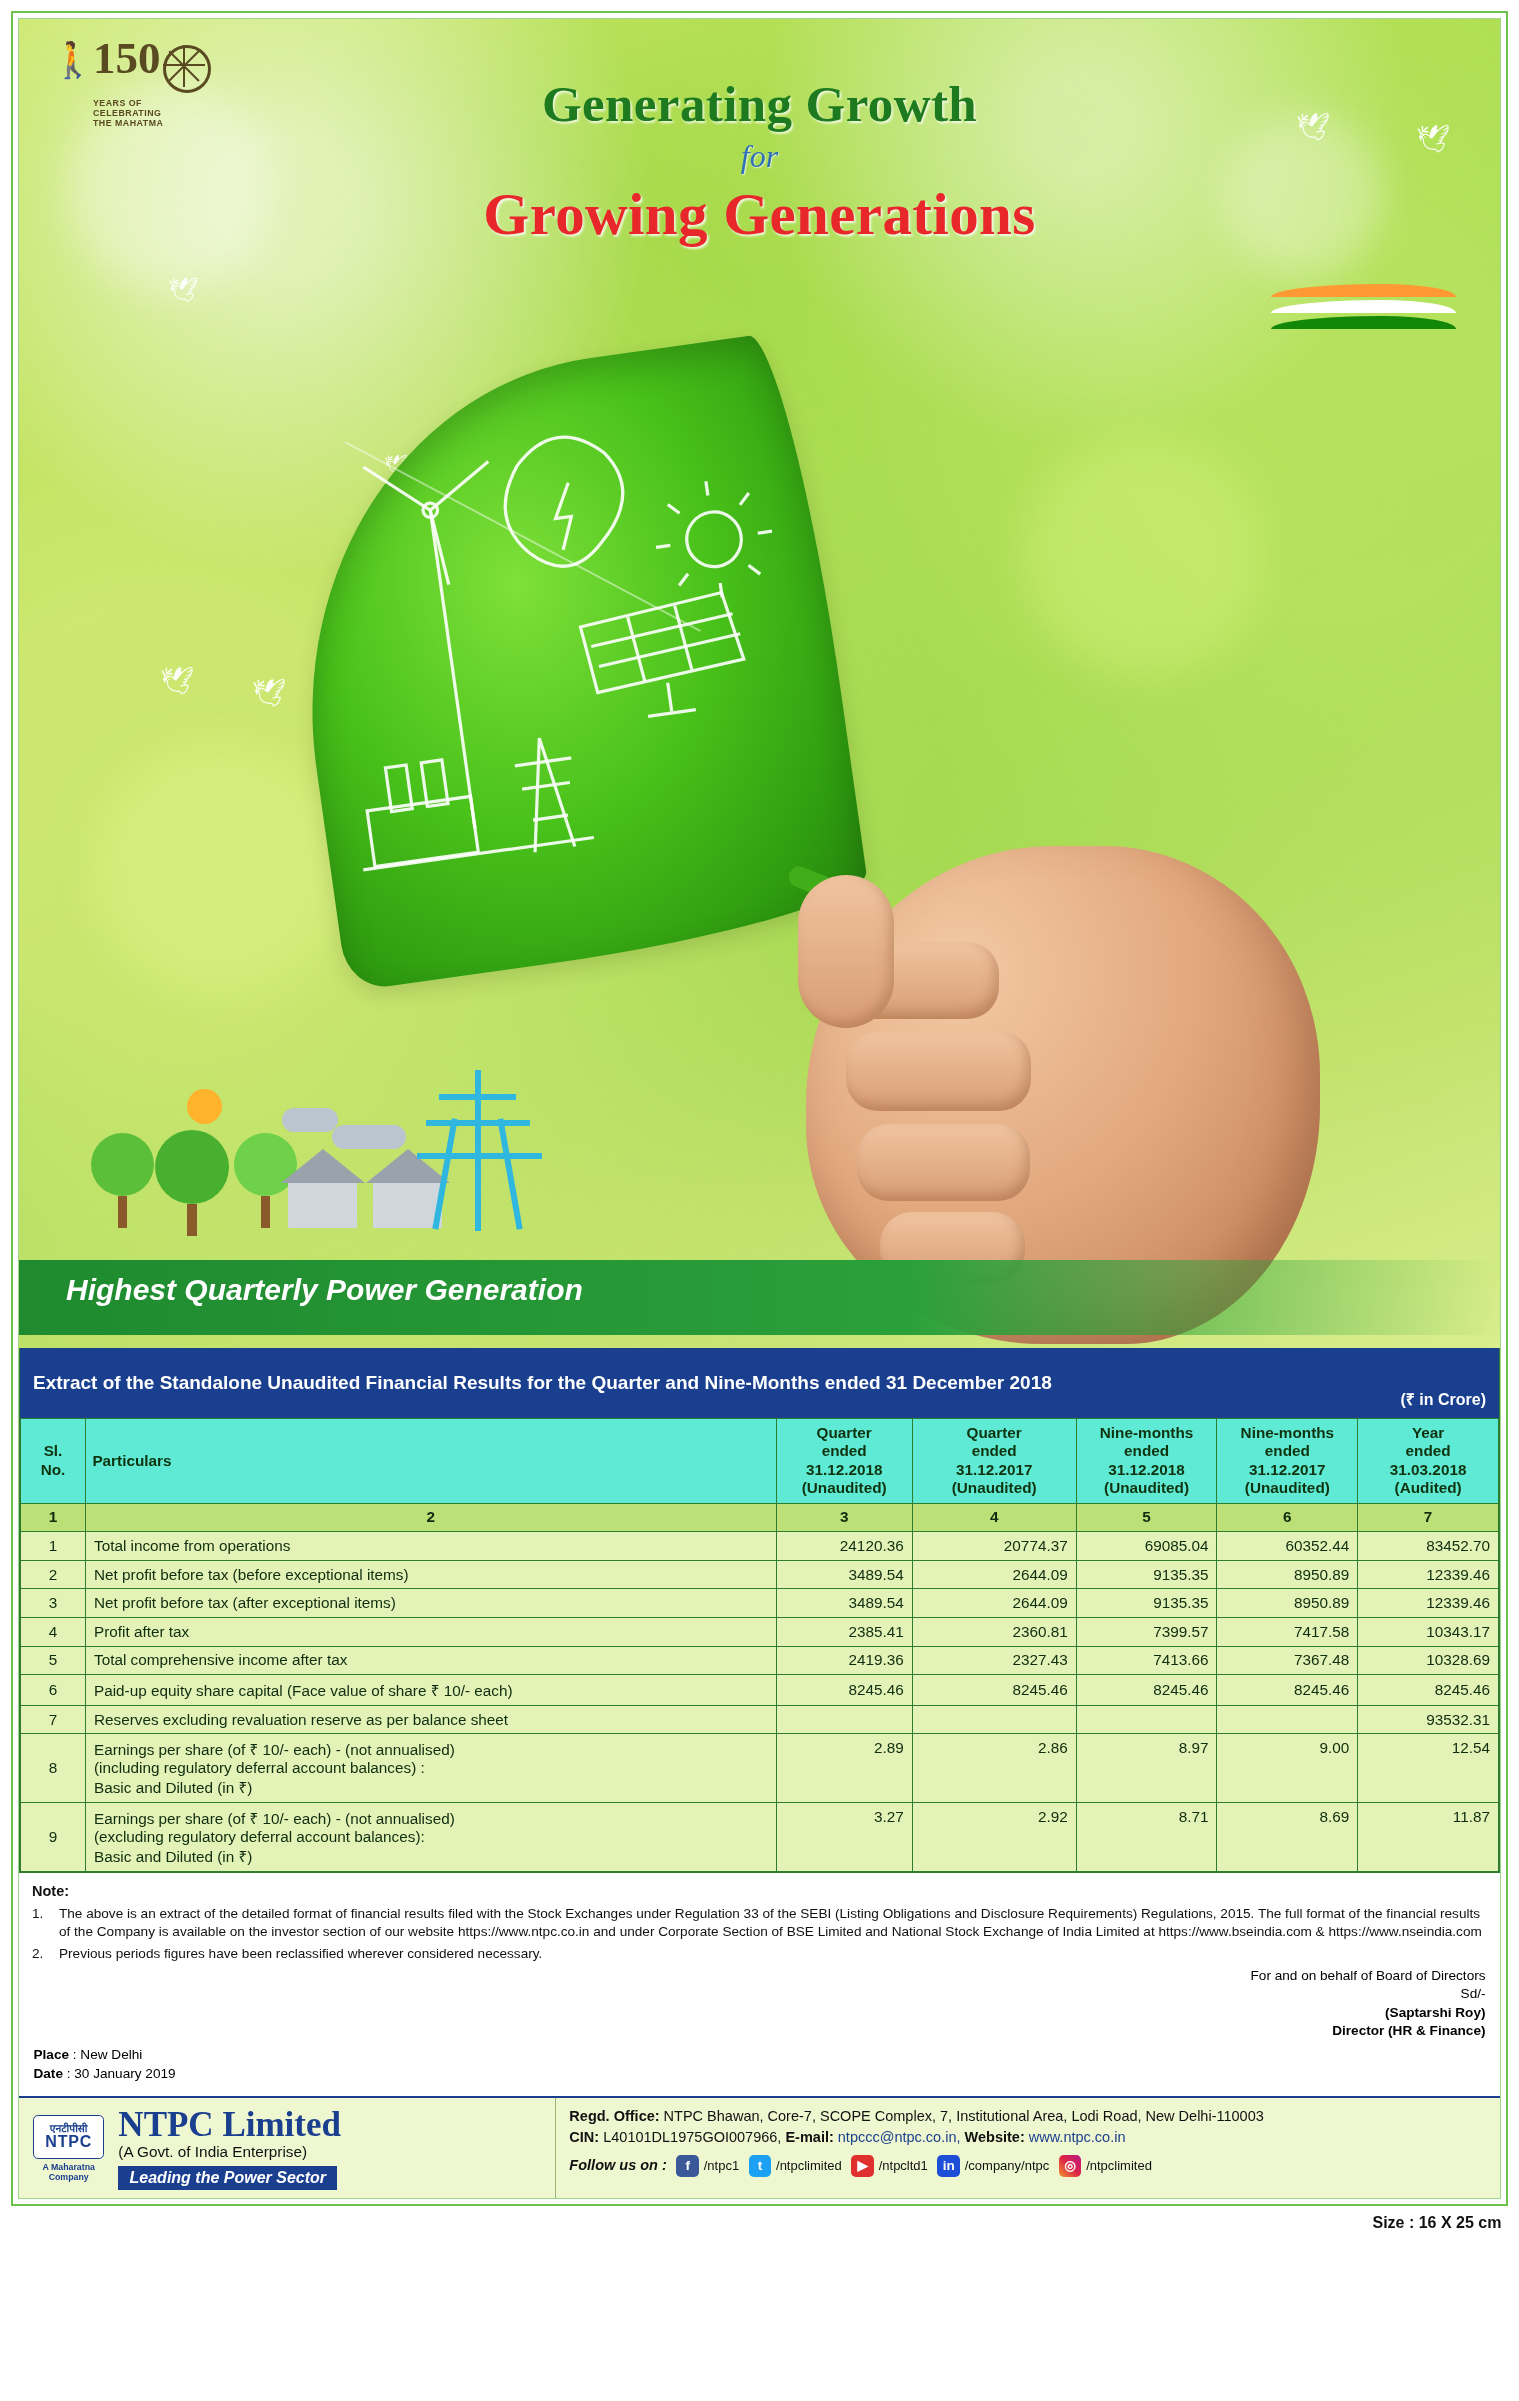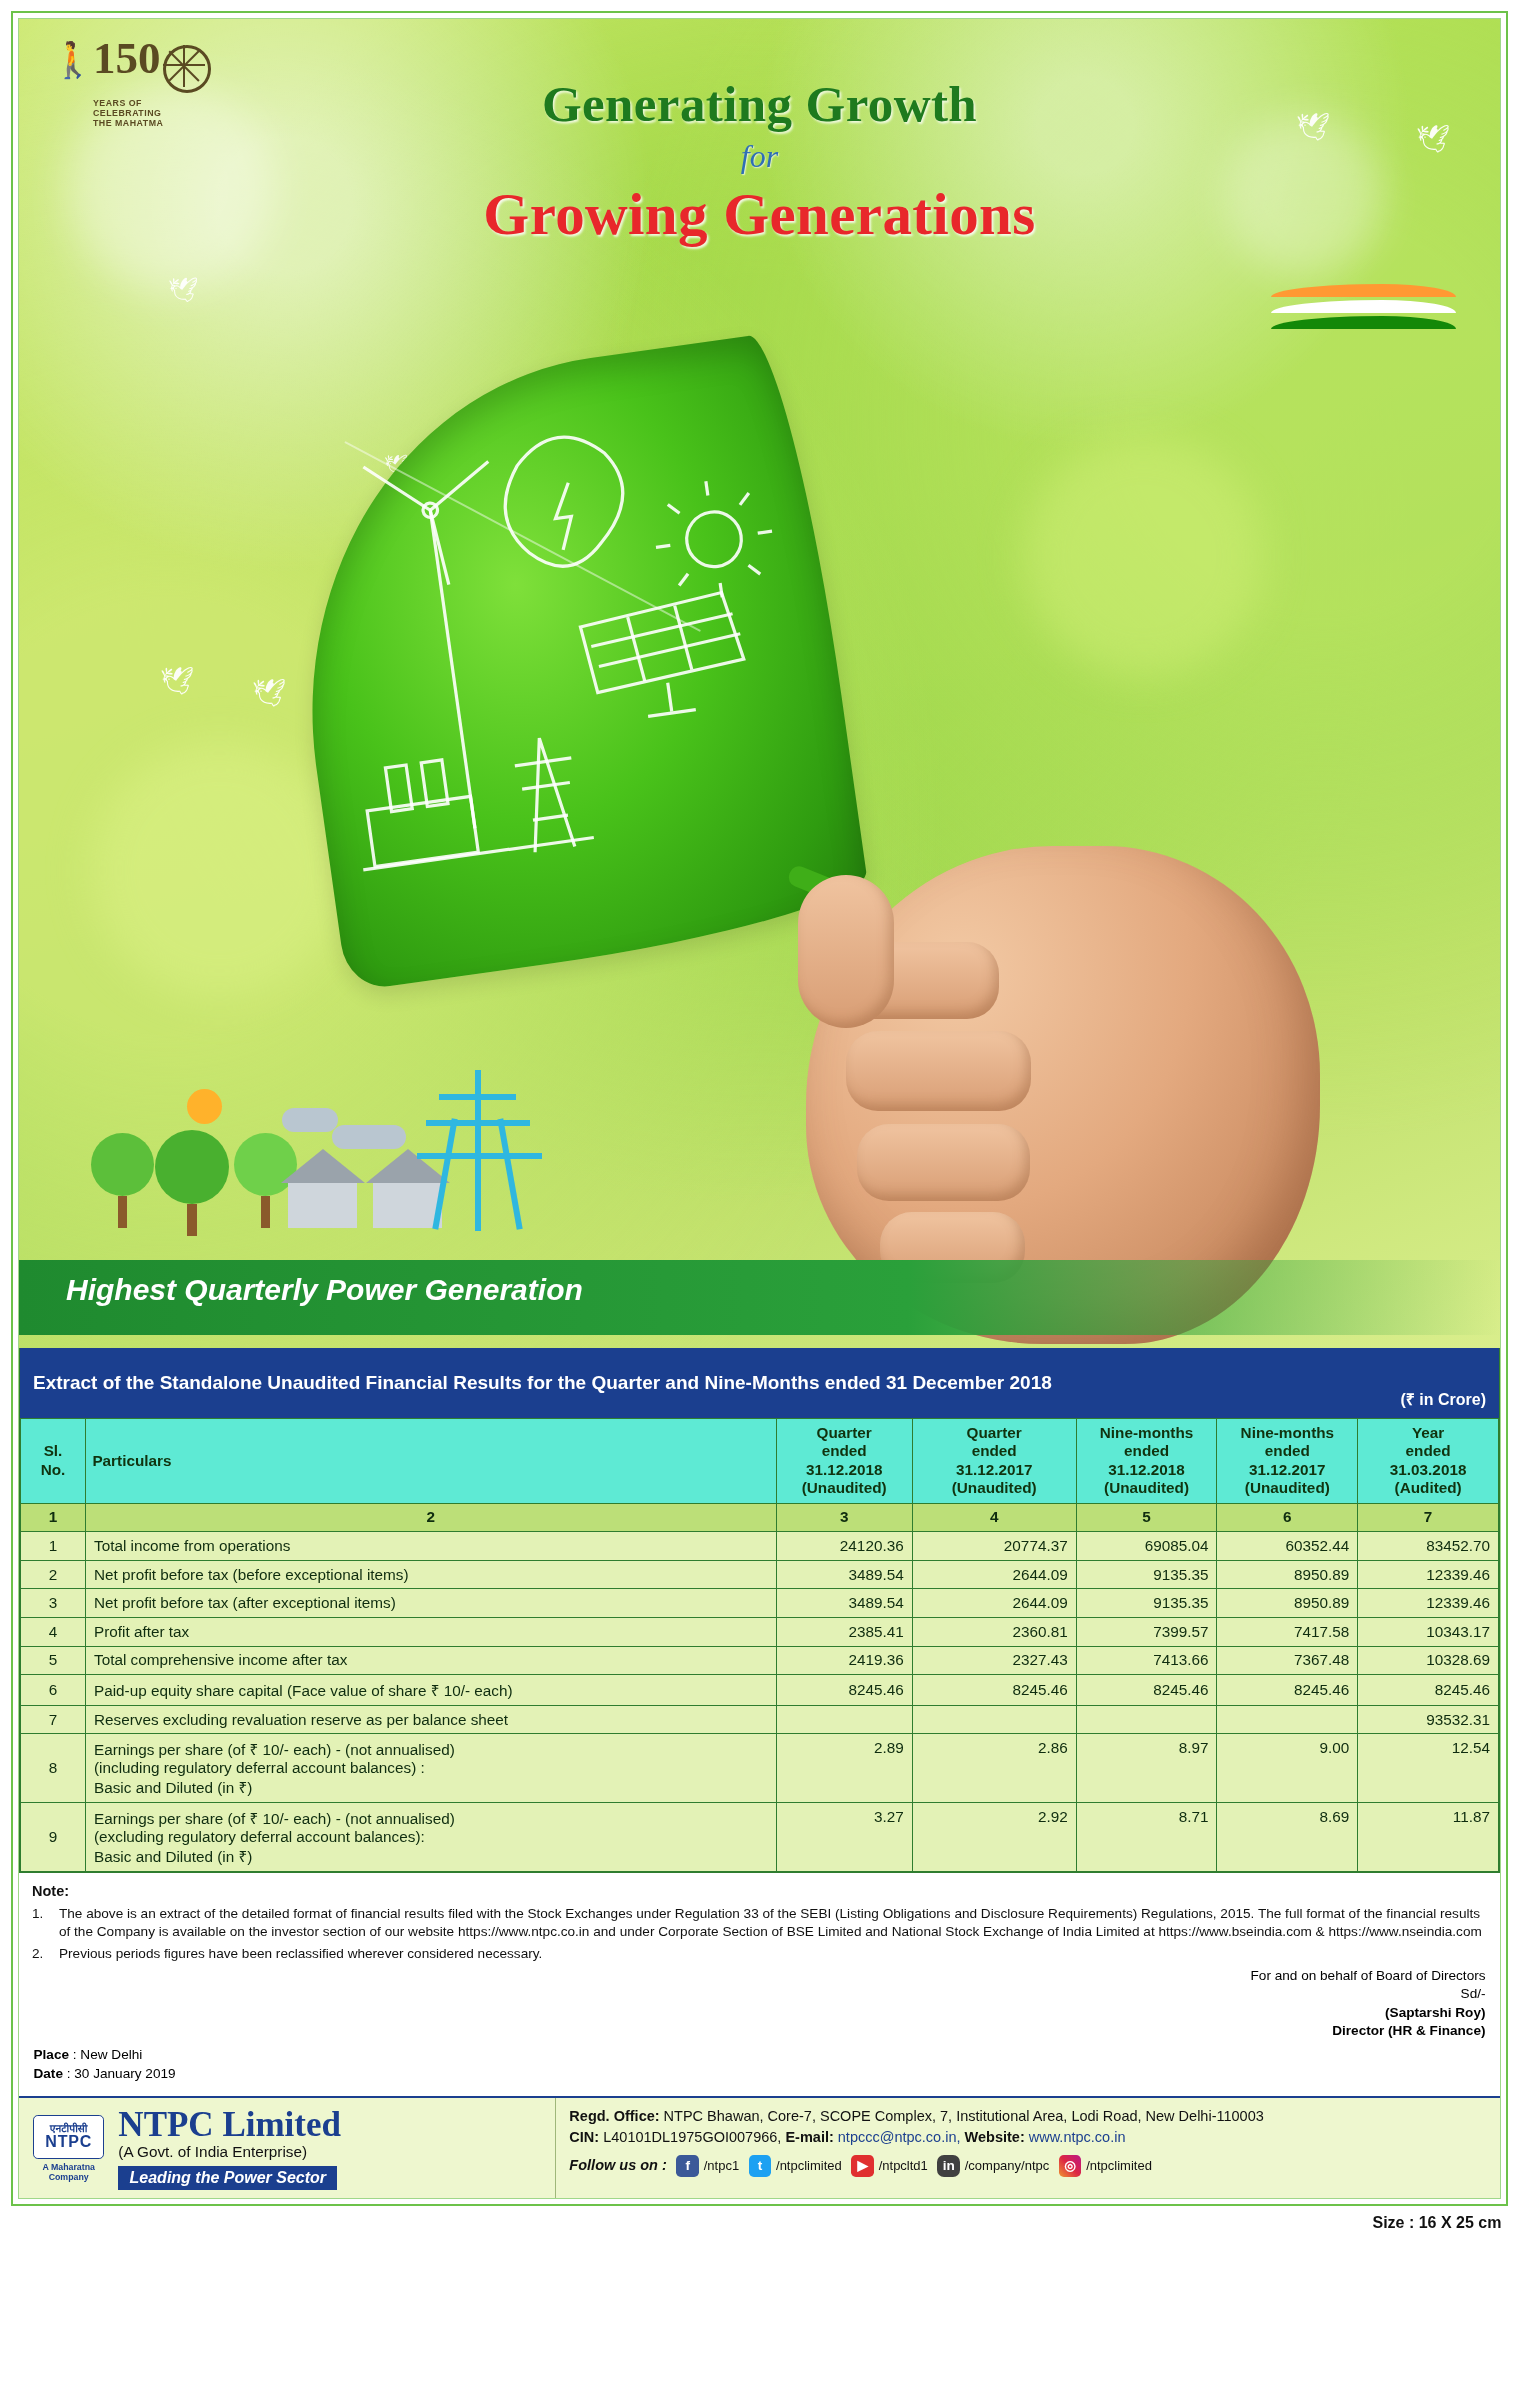--- a/index.html
+++ b/index.html
@@ -105,21 +105,21 @@
   .ntpc-sub{font-size:15.3px;color:#111;}
   .ntpc-tag{margin-top:4.8px;background:#1b3f8f;color:#fff;font-style:italic;font-weight:bold;font-size:16px;padding:3.2px 11.2px;display:inline-block;}
   .foot-right{flex:1;padding:8px 13px;font-size:14.5px;color:#111;line-height:21px;}
   .follow{display:flex;align-items:center;gap:9.6px;margin-top:6.4px;font-style:italic;font-weight:bold;color:#111;}
   .sm{display:flex;align-items:center;gap:4.8px;font-style:normal;font-weight:normal;font-size:13px;}
   .sm .ico{width:22.5px;height:22.5px;border-radius:4.8px;color:#fff;font-weight:bold;font-size:13.6px;
      display:flex;align-items:center;justify-content:center;}
   .ico.fb{background:#3b5998;}
   .ico.tw{background:#1da1f2;}
   .ico.yt{background:#e02f2f;}
-  .ico.li{background:#404040;border-radius:7px;}
+  .ico.li{background:#1d4ed8;}
   .ico.ig{background:linear-gradient(45deg,#f09433,#dc2743,#bc1888);}
   .size{text-align:right;font-weight:bold;font-size:16px;padding:8px 6.4px 0 0;color:#111;}
 </style>
 </head>
 <body>
 
 <div class="page">
   <div class="frame">
     <div class="inner">
 

